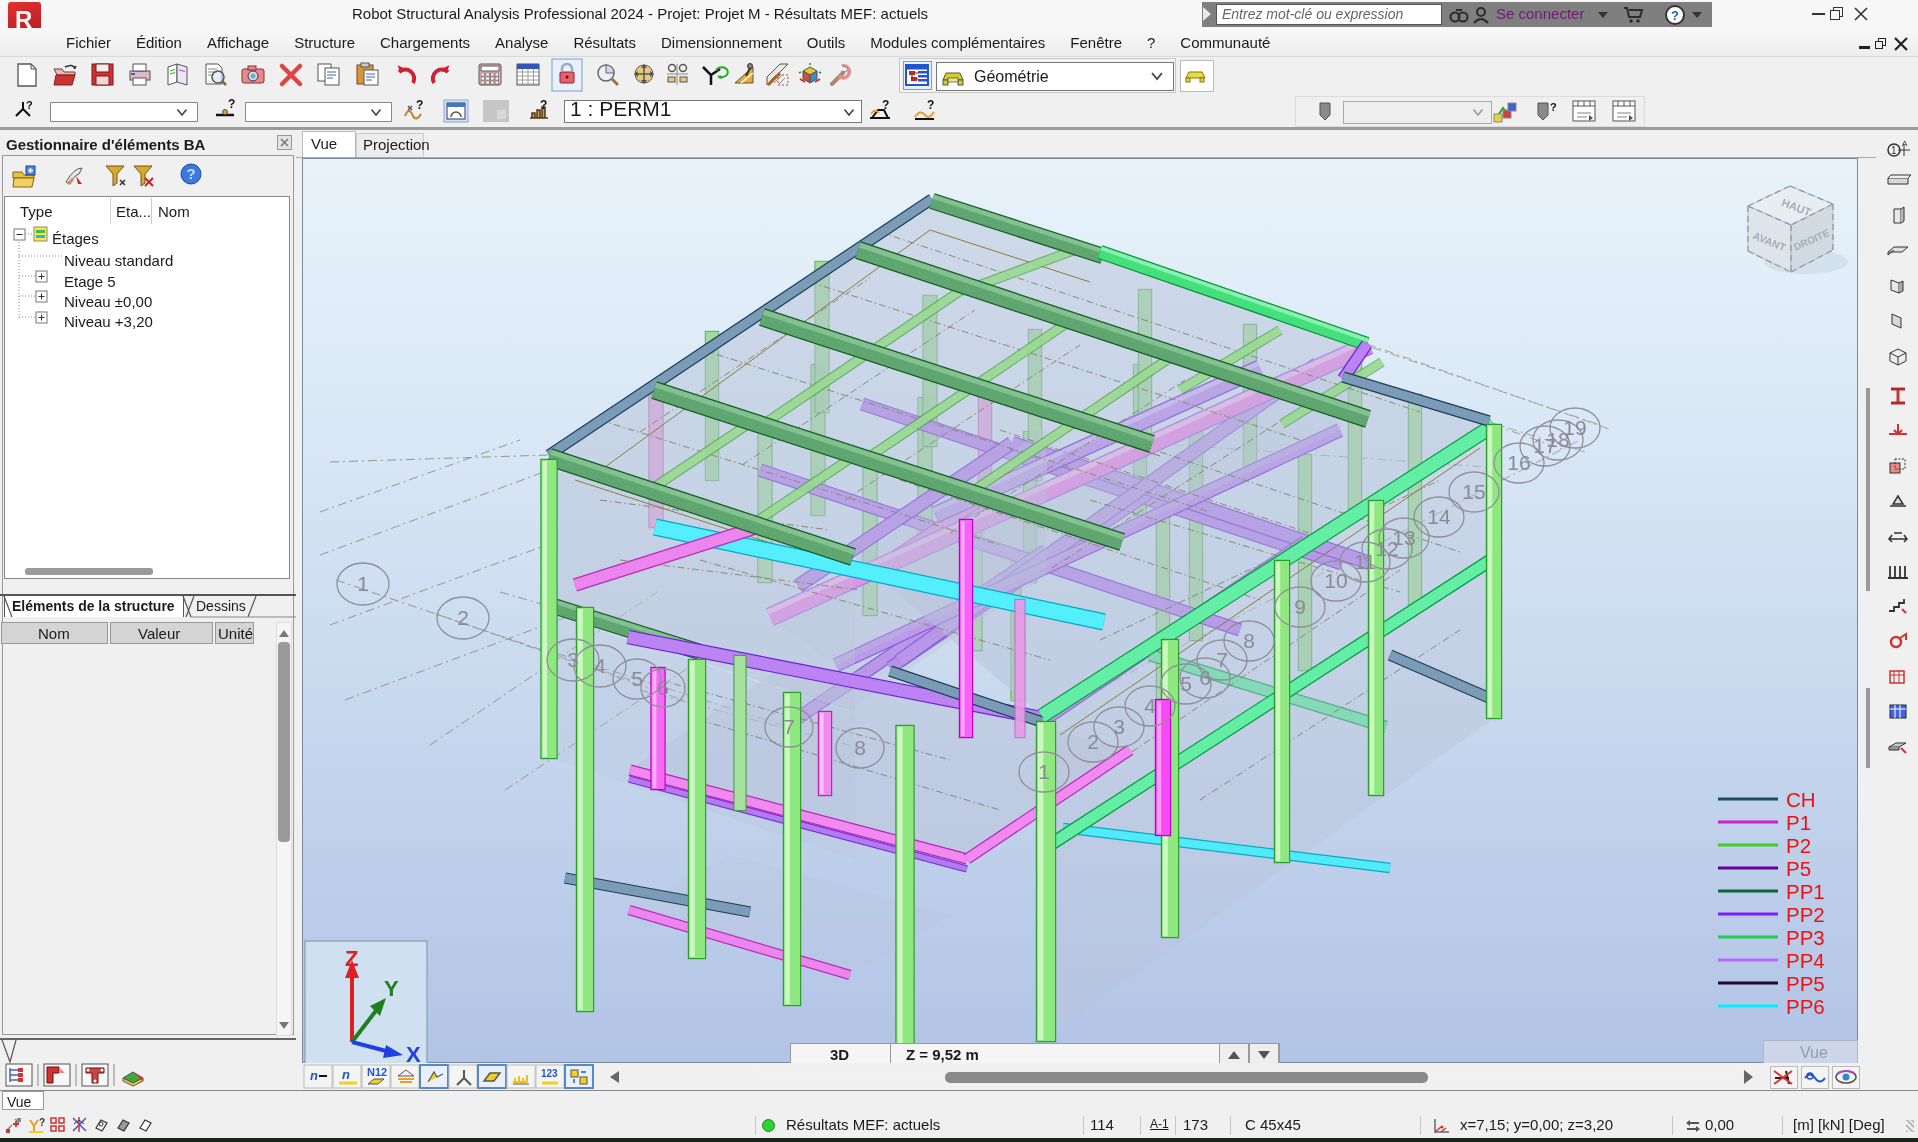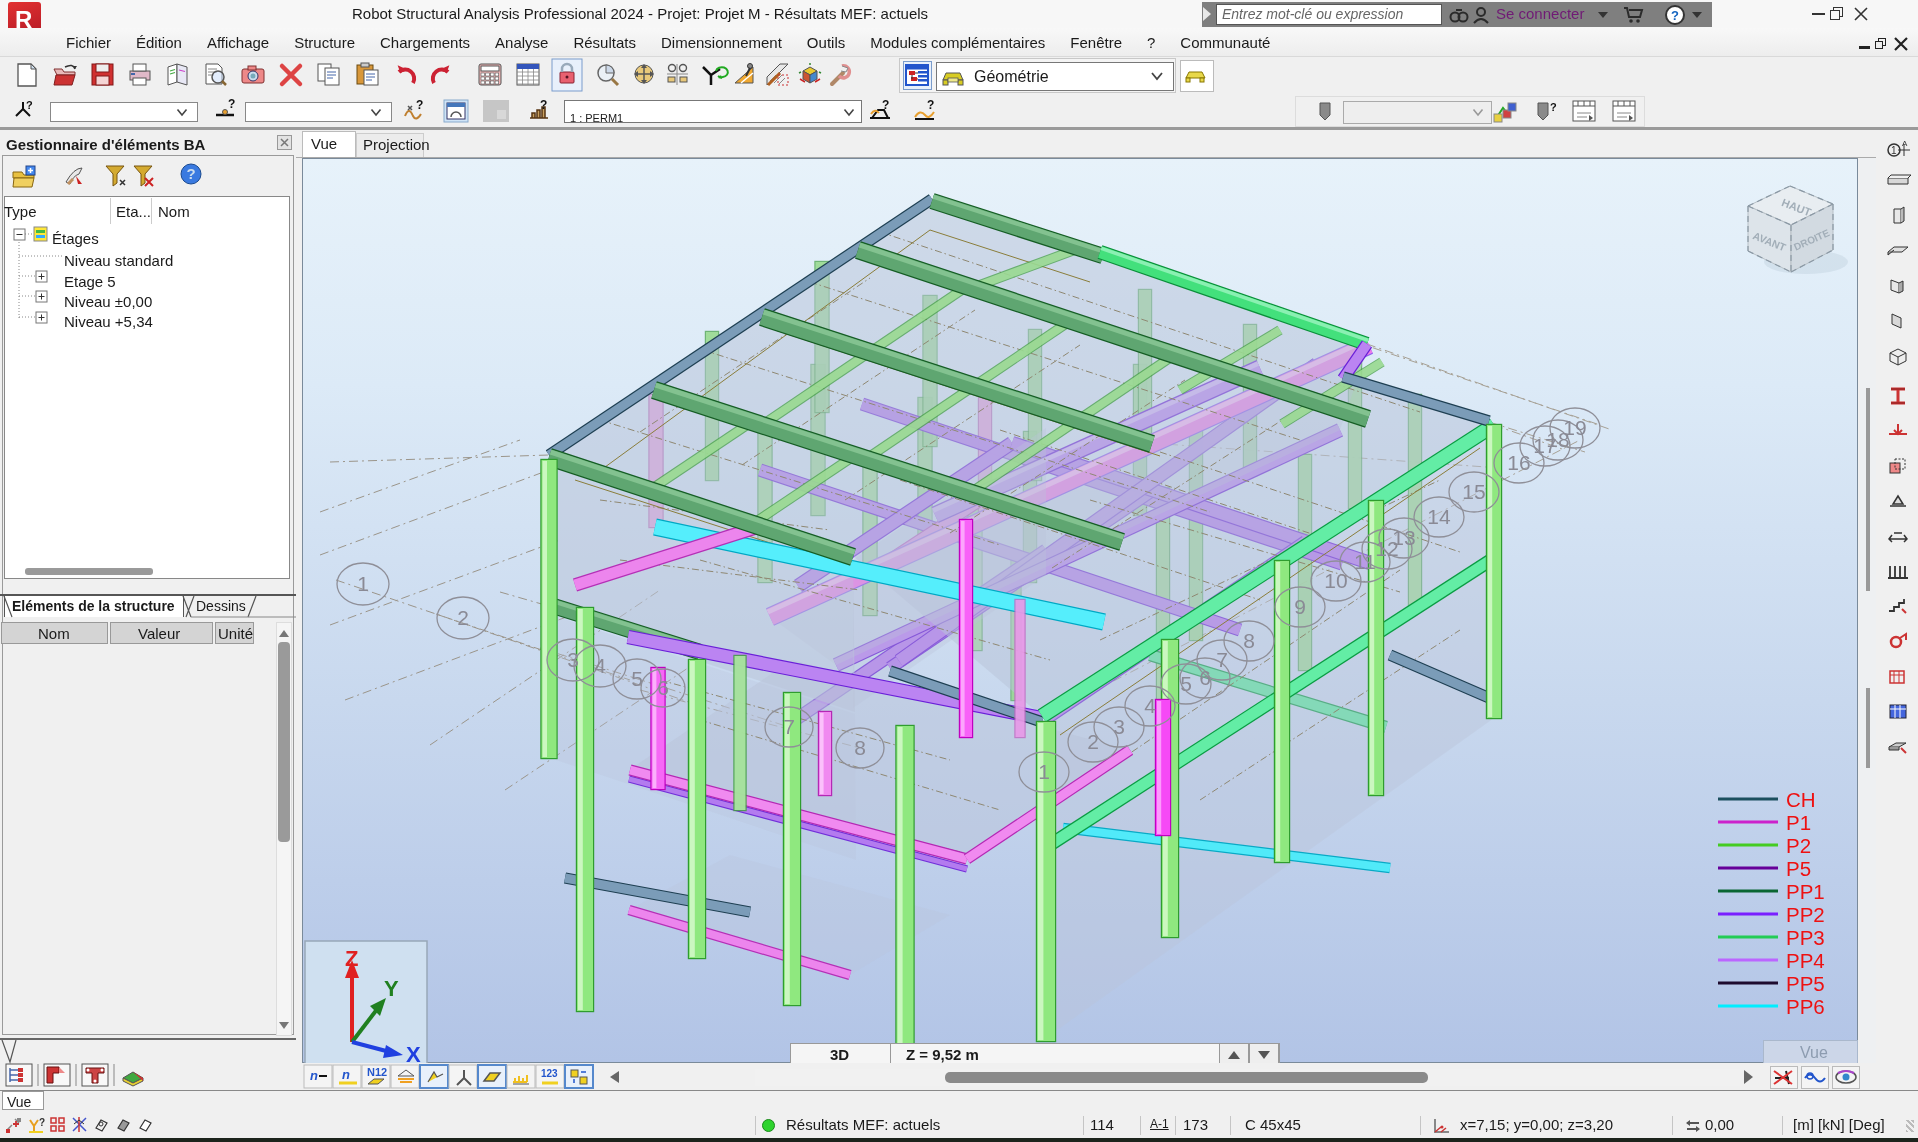--- a/index.html
+++ b/index.html
@@ -280,21 +280,21 @@
   </svg>
 <div class="abs" style="left:50px;top:102px;width:148px;height:20px;background:#fff;border:1px solid #888"></div>
 <svg class="abs" style="left:176px;top:108px" width="12" height="9" viewBox="0 0 12 9">
     <path d="M1.5 1.5 L6 7 L10.5 1.5" fill="none" stroke="#444" stroke-width="1.6"></path>
   </svg>
 <div class="abs" style="left:245px;top:102px;width:147px;height:20px;background:#fff;border:1px solid #888"></div>
 <svg class="abs" style="left:370px;top:108px" width="12" height="9" viewBox="0 0 12 9">
     <path d="M1.5 1.5 L6 7 L10.5 1.5" fill="none" stroke="#444" stroke-width="1.6"></path>
   </svg>
 <div class="abs" style="left:564px;top:100px;width:298px;height:23px;background:#fff;border:1px solid #777"></div>
-<div class="abs tb" style="left:570px;top:112px;font-size:11px">1 : PERM1</div>
+<div class="abs tb" style="left:570px;top:97px;font-size:21px">1 : PERM1</div>
 <svg class="abs" style="left:843px;top:108px" width="12" height="9" viewBox="0 0 12 9">
     <path d="M1.5 1.5 L6 7 L10.5 1.5" fill="none" stroke="#444" stroke-width="1.6"></path>
   </svg>
 <div class="abs" style="left:1295px;top:96px;width:350px;height:31px;background:#f0f0f0;border:1px solid #dcdcdc"></div>
 <div class="abs" style="left:1343px;top:101px;width:149px;height:23px;background:#eee;border:1px solid #aaa"></div>
 <svg class="abs" style="left:1472px;top:108px" width="12" height="9" viewBox="0 0 12 9">
     <path d="M1.5 1.5 L6 7 L10.5 1.5" fill="none" stroke="#999" stroke-width="1.6"></path>
   </svg>
 <svg class="abs" style="left:1295px;top:96px" width="350" height="31" viewBox="0 0 350 31">
     <g transform="translate(20,5)">
@@ -351,21 +351,21 @@
     <g transform="translate(128,4)">
       <path d="M2 2 h18 l-7 8 v9 l-4 3 v-12 z" fill="#d4aa30" stroke="#775511"></path>
       <path d="M13 14 l8 8 m0 -8 l-8 8" stroke="#cc2222" stroke-width="2"></path>
     </g>
     <g transform="translate(176,3)">
       <circle cx="11" cy="11" r="10" fill="#3a7ae0" stroke="#1a4a90"></circle>
       <text x="11" y="16" font-size="15" font-weight="bold" fill="#cde" text-anchor="middle">?</text>
     </g>
   </svg>
 <div class="abs" style="left:4px;top:196px;width:286px;height:383px;background:#fff;border:1px solid #888"></div>
-<div class="abs tb" style="left:4px;top:203px;font-size:15px">Type</div>
+<div class="abs tb" style="left:20px;top:203px;font-size:15px">Type</div>
 <div class="abs tb" style="left:116px;top:203px;font-size:15px">Eta...</div>
 <div class="abs tb" style="left:158px;top:203px;font-size:15px">Nom</div>
 <div class="abs" style="left:110px;top:198px;width:1px;height:26px;background:#ccc"></div>
 <div class="abs" style="left:151px;top:198px;width:1px;height:26px;background:#ccc"></div>
 <svg class="abs" style="left:4px;top:224px" width="286" height="120" viewBox="0 0 286 120">
     <g stroke="#888" stroke-dasharray="1,2">
       <line x1="15" y1="12" x2="15" y2="95"></line>
       <line x1="15" y1="10" x2="30" y2="10"></line>
       <line x1="15" y1="32" x2="58" y2="32"></line>
       <line x1="15" y1="52" x2="36" y2="52"></line>
@@ -384,21 +384,21 @@
     <line x1="34.5" y1="93.5" x2="40.5" y2="93.5" stroke="#333"></line>
     <line x1="37.5" y1="90.5" x2="37.5" y2="96.5" stroke="#333"></line>
     <rect x="30" y="3" width="13" height="14" fill="#ffe838" stroke="#888"></rect>
     <rect x="32" y="6" width="9" height="3" fill="#44bb44"></rect>
     <rect x="32" y="11" width="9" height="3" fill="#33aaff"></rect>
   </svg>
 <div class="abs tb" style="left:52px;top:230px;font-size:15px">Étages</div>
 <div class="abs tb" style="left:64px;top:252px;font-size:15px">Niveau standard</div>
 <div class="abs tb" style="left:64px;top:273px;font-size:15px">Etage 5</div>
 <div class="abs tb" style="left:64px;top:293px;font-size:15px">Niveau ±0,00</div>
-<div class="abs tb" style="left:64px;top:313px;font-size:15px">Niveau +5,34</div>
+<div class="abs tb" style="left:64px;top:313px;font-size:15px">Niveau +3,20</div>
 <div class="abs" style="left:25px;top:568px;width:128px;height:7px;background:#9a9a9a;border-radius:3px"></div>
 <div class="abs" style="left:0;top:594px;width:296px;height:2px;background:#555"></div>
 
 <div class="abs" style="left:4px;top:596px;width:180px;height:21px;background:#fff;border-left:1px solid #555;border-right:1px solid #555"></div>
 <div class="abs tb" style="left:12px;top:598px;font-size:14px;font-weight:bold">Eléments de la structure</div>
 <div class="abs tb" style="left:196px;top:598px;font-size:14px">Dessins</div>
 <svg class="abs" style="left:0;top:596px" width="296" height="22" viewBox="0 0 296 22">
     <path d="M4 0 L12 21 M183 0 L191 21 M186 21 L194 0 M248 21 L256 0" stroke="#555" stroke-width="1.2" fill="none"></path>
     <line x1="191" y1="21" x2="296" y2="21" stroke="#888" stroke-width="1"></line>
   </svg>

